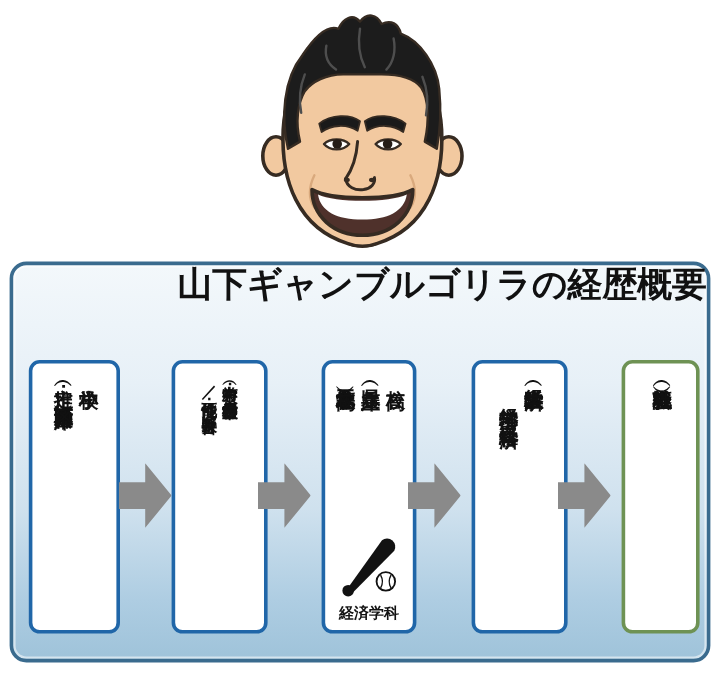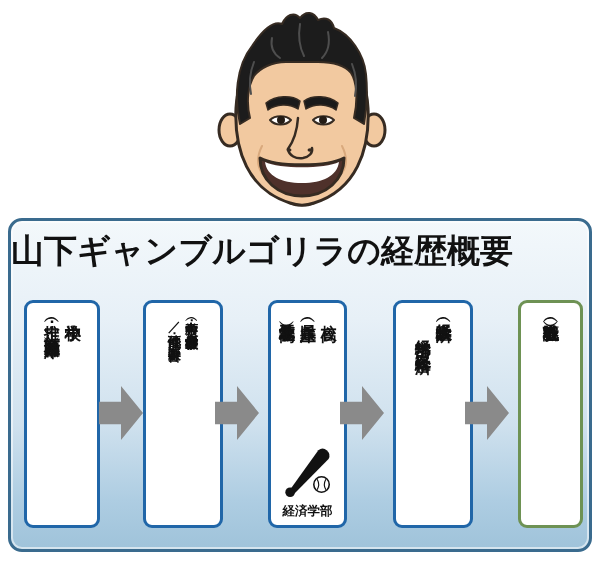--- a/index.html
+++ b/index.html
@@ -8,21 +8,21 @@
     font-family:"Liberation Sans","DejaVu Sans",sans-serif;color:#111;
   }
   .avatar{position:absolute;left:216px;top:10px;width:172px;height:202px;}
   .panel{
     position:absolute;left:8px;top:218px;width:584px;height:334px;box-sizing:border-box;
     border:3px solid #3a6b8e;border-radius:14px;
     background:linear-gradient(180deg,#f3f8fb 0%,#e7f0f7 30%,#cfe1ee 62%,#aecde2 85%,#9fc3da 100%);
     box-shadow:inset 0 0 0 2px rgba(255,255,255,.55);
   }
   .panel-title{
-    margin:10px 0 0 0;text-align:left;font-size:33px;line-height:1.2;
+    margin:0 0 0 0;text-align:right;font-size:29px;line-height:1.2;
     font-weight:bold;color:#111;letter-spacing:0px;
   }
   .step{
     position:absolute;top:79px;height:228px;box-sizing:border-box;background:#ffffff;
     border:3px solid #2066a8;border-radius:9px;display:flex;justify-content:center;
   }
   .step.green{border-color:#6e9254;}
   .vtext{
     writing-mode:vertical-rl;text-orientation:mixed;
     font-weight:bold;color:#111;padding-top:9px;line-height:1.3;font-size:16px;
@@ -107,21 +107,21 @@
       </div>
       <div class="bat-wrap">
         <svg width="58" height="56" viewBox="0 0 60 58" xmlns="http://www.w3.org/2000/svg">
           <path fill="#121212" d="M40.7,7.4 A7.2,7.2 0 0 1 51.3,16.6 L16.3,52 A3.6,3.6 0 0 1 11.7,48 Z"></path>
           <circle cx="11.5" cy="51" r="5" fill="#121212"></circle>
           <circle cx="44" cy="43" r="8" fill="#ffffff" stroke="#121212" stroke-width="1.6"></circle>
           <path d="M39.5,37.5 C41.5,41 41.5,45 39.5,48.5" fill="none" stroke="#121212" stroke-width="1.2"></path>
           <path d="M48.5,37.5 C46.5,41 46.5,45 48.5,48.5" fill="none" stroke="#121212" stroke-width="1.2"></path>
         </svg>
       </div>
-      <div class="club-badge">経済学部</div>
+      <div class="club-badge">経済学科</div>
     </div>
 
     <div class="arrow" style="left:329px;"></div>
 
     <div class="step step4" style="left:382px;width:80px;">
       <div class="vtext">
         <div class="col">大学（大阪経済大学</div>
         <div class="col">　経済学部　経済学科）</div>
       </div>
     </div>

